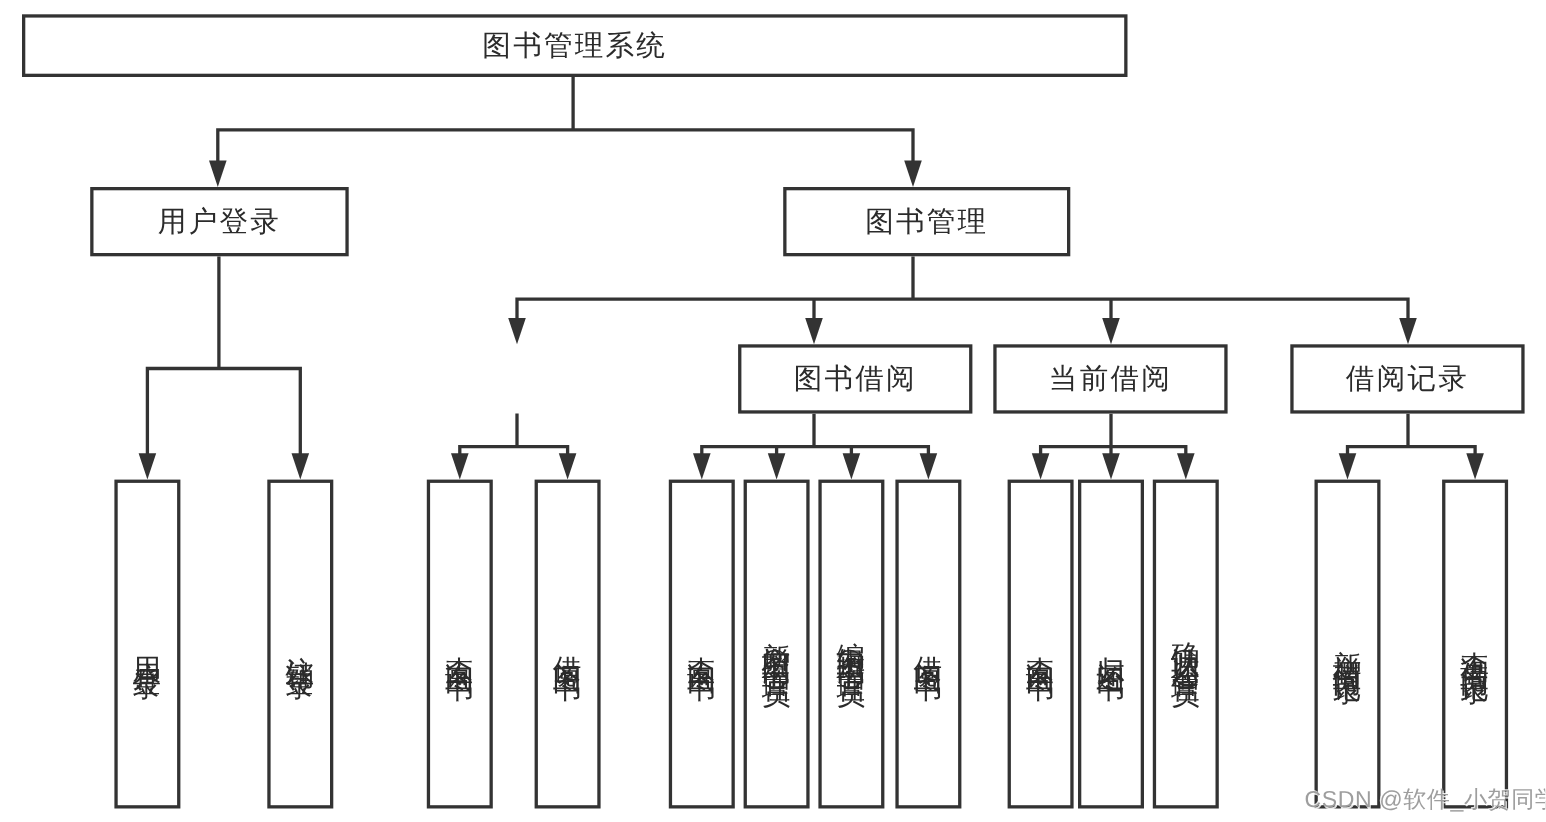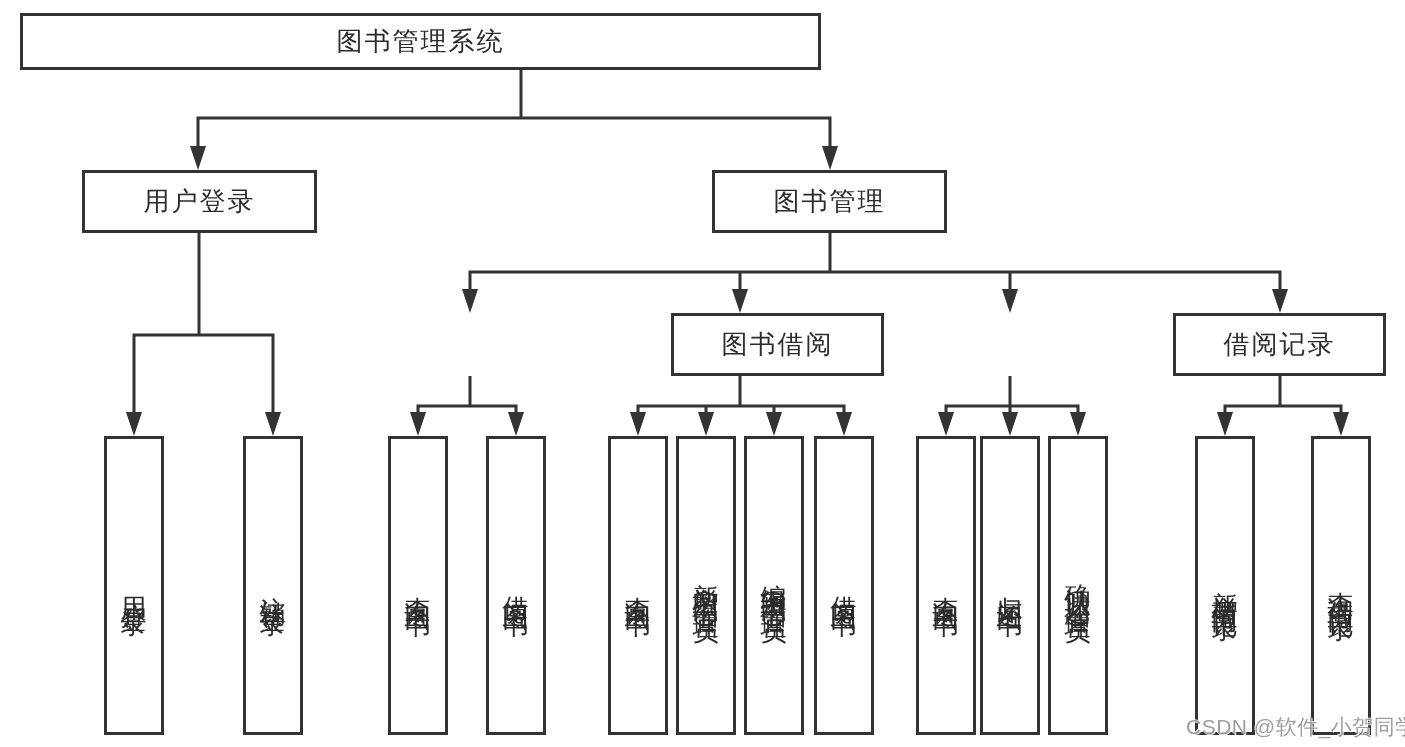--- a/index.html
+++ b/index.html
@@ -55,26 +55,27 @@
       <polygon points="774,436 766,412 782,412"></polygon>
       <polygon points="844,436 836,412 852,412"></polygon>
       <polygon points="946,436 938,412 954,412"></polygon>
       <polygon points="1010,436 1002,412 1018,412"></polygon>
       <polygon points="1078,436 1070,412 1086,412"></polygon>
       <polygon points="1225,436 1217,412 1233,412"></polygon>
       <polygon points="1341,436 1333,412 1349,412"></polygon>
     </g>
   </svg>
 
-  <div class="node" style="left:20px;top:13px;width:801px;height:57px;">图书管理系统</div>
+  <div class="node" style="left:20px;top:13px;width:1005px;height:57px;">图书管理系统</div>
 
   <div class="node" style="left:82px;top:170px;width:235px;height:63px;">用户登录</div>
-  <div class="node" style="left:712px;top:170px;width:235px;height:63px;">图书管理</div>
+  <div class="node" style="left:712px;top:170px;width:261px;height:63px;">图书管理</div>
 
   <div class="node" style="left:633px;top:313px;width:213px;height:63px;margin-left:38px;">图书借阅</div>
+  <div class="node" style="left:903px;top:313px;width:213px;height:63px;">当前借阅</div>
   <div class="node" style="left:1173px;top:313px;width:213px;height:63px;text-align:right;">借阅记录</div>
 
   <div class="node leaf" style="left:104px;top:436px;width:60px;height:299px;">用户登录</div>
   <div class="node leaf" style="left:243px;top:436px;width:60px;height:299px;">注销登录</div>
 
   <div class="node leaf" style="left:388px;top:436px;width:60px;height:299px;">查询图书</div>
   <div class="node leaf" style="left:486px;top:436px;width:60px;height:299px;">借阅图书</div>
 
   <div class="node leaf" style="left:608px;top:436px;width:60px;height:299px;">查询图书</div>
   <div class="node leaf" style="left:676px;top:436px;width:60px;height:299px;">新增图书（管理员）</div>

